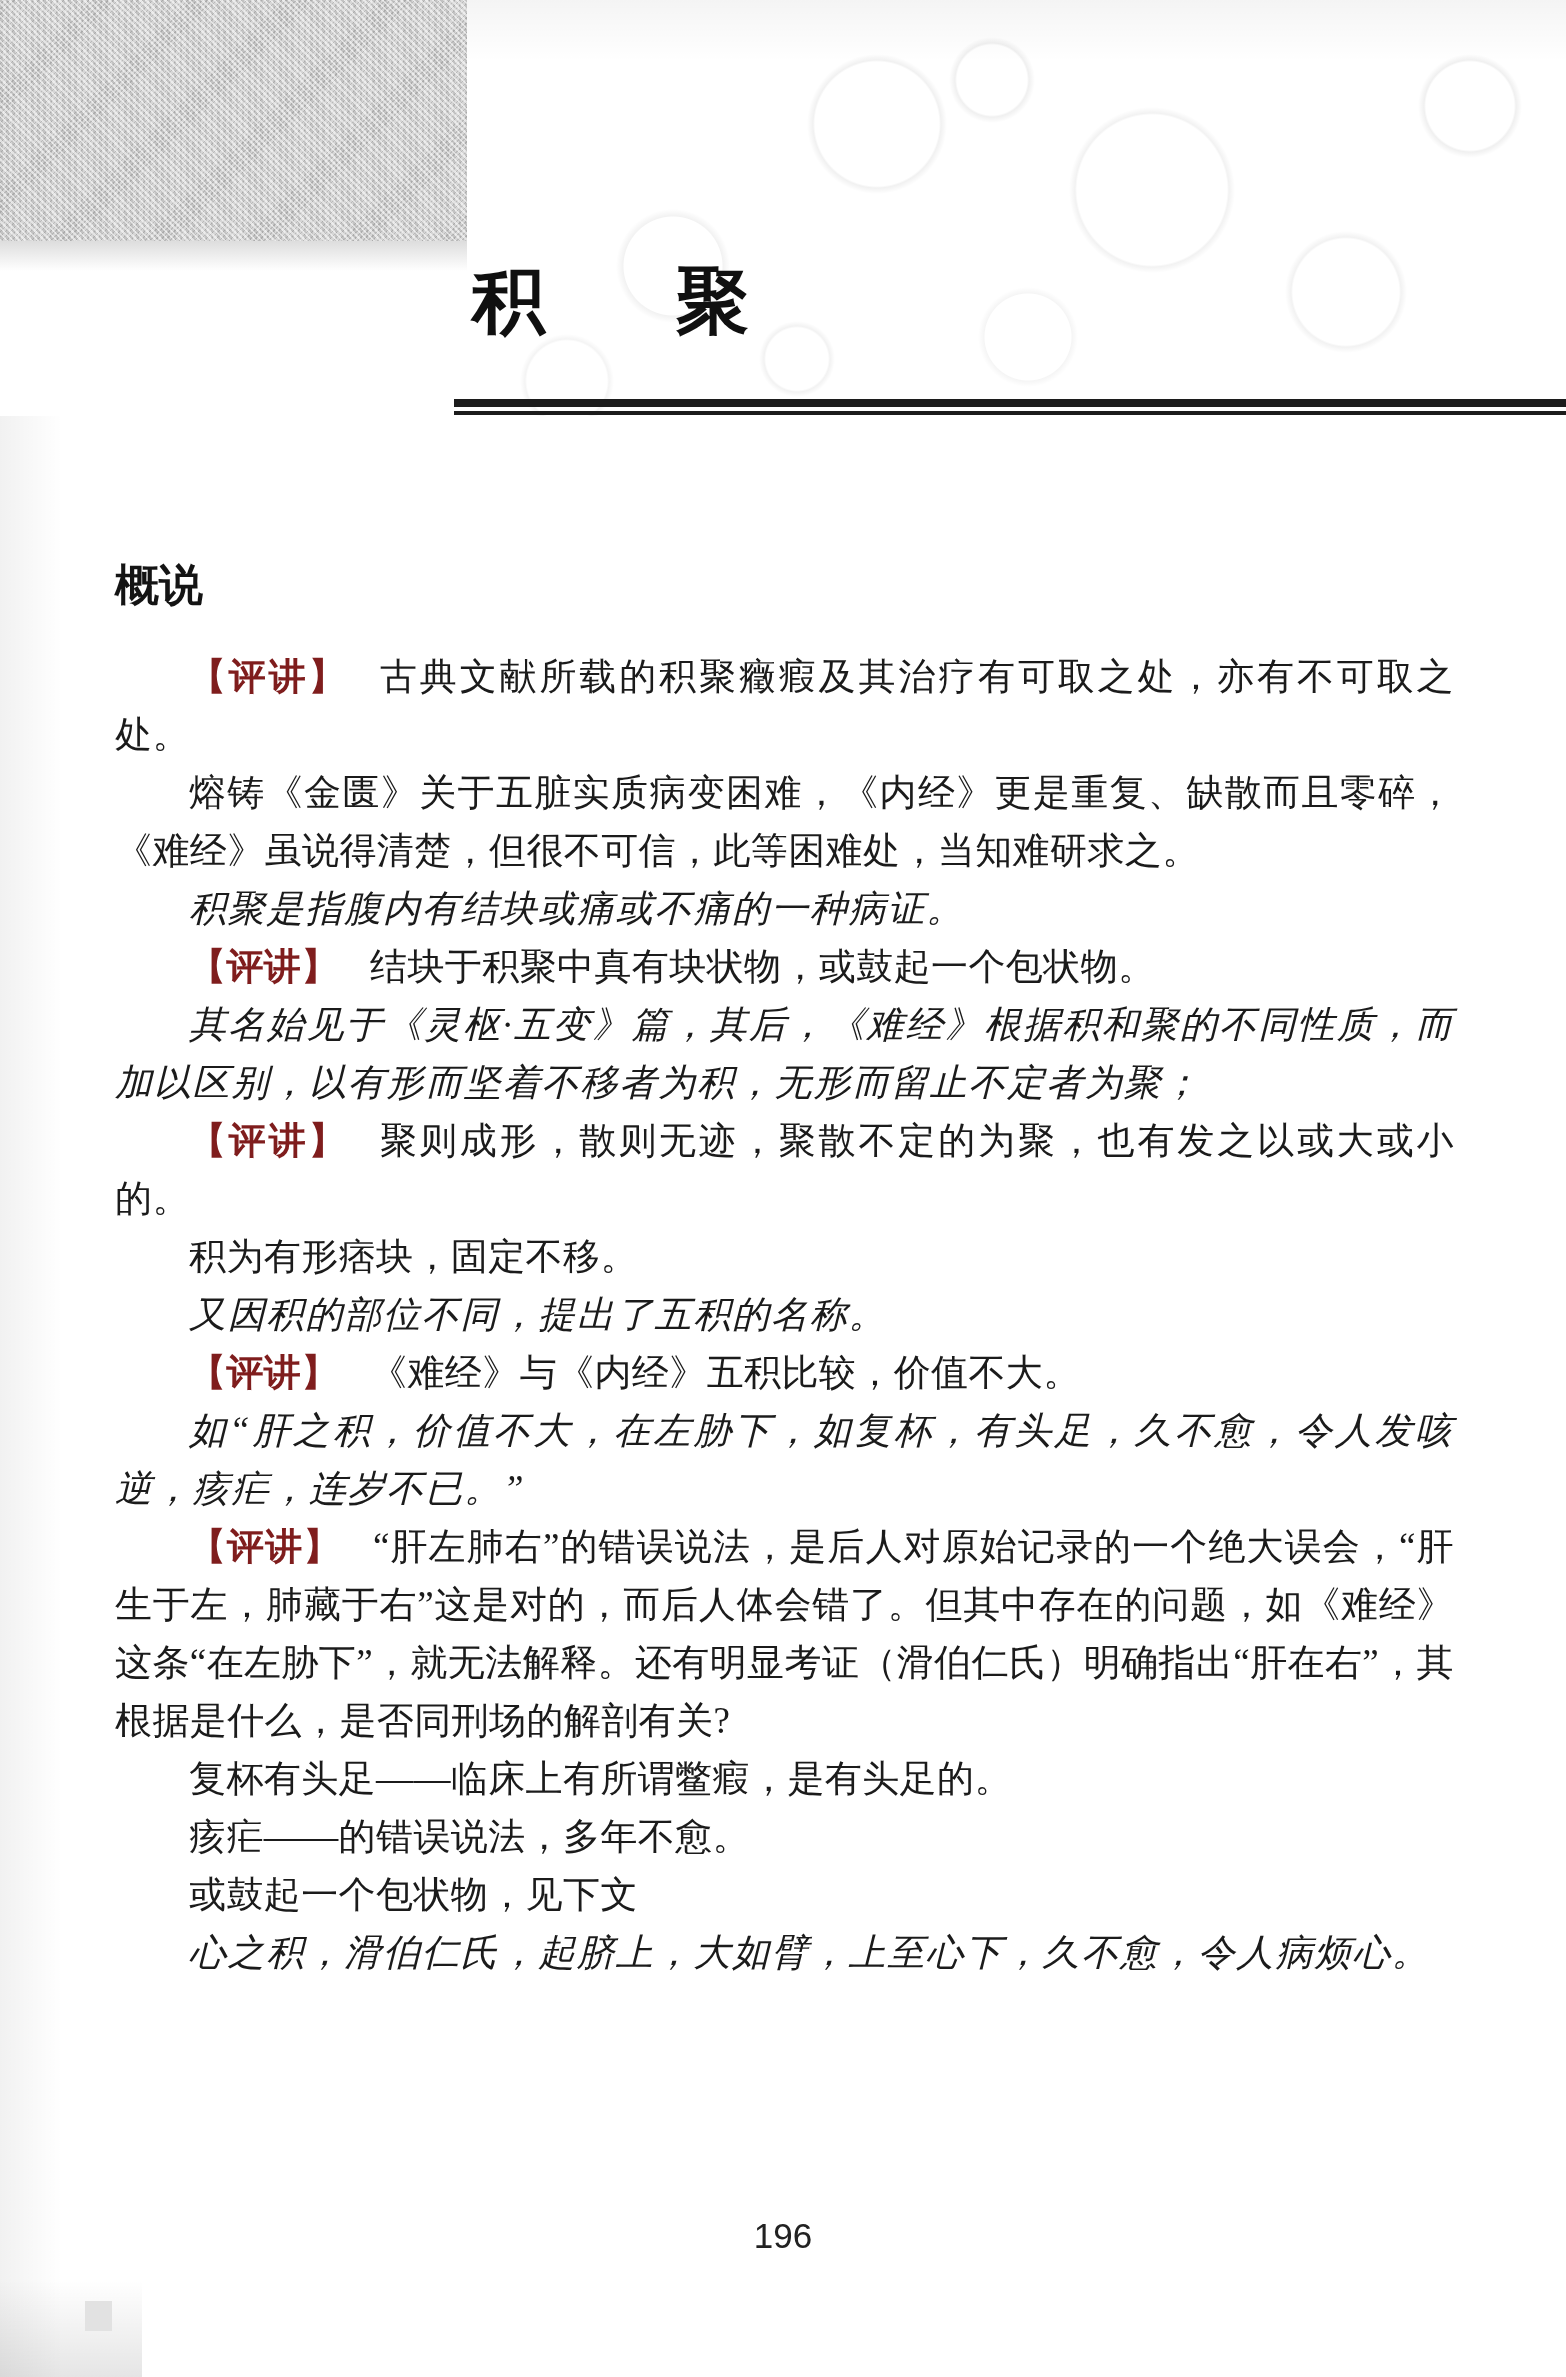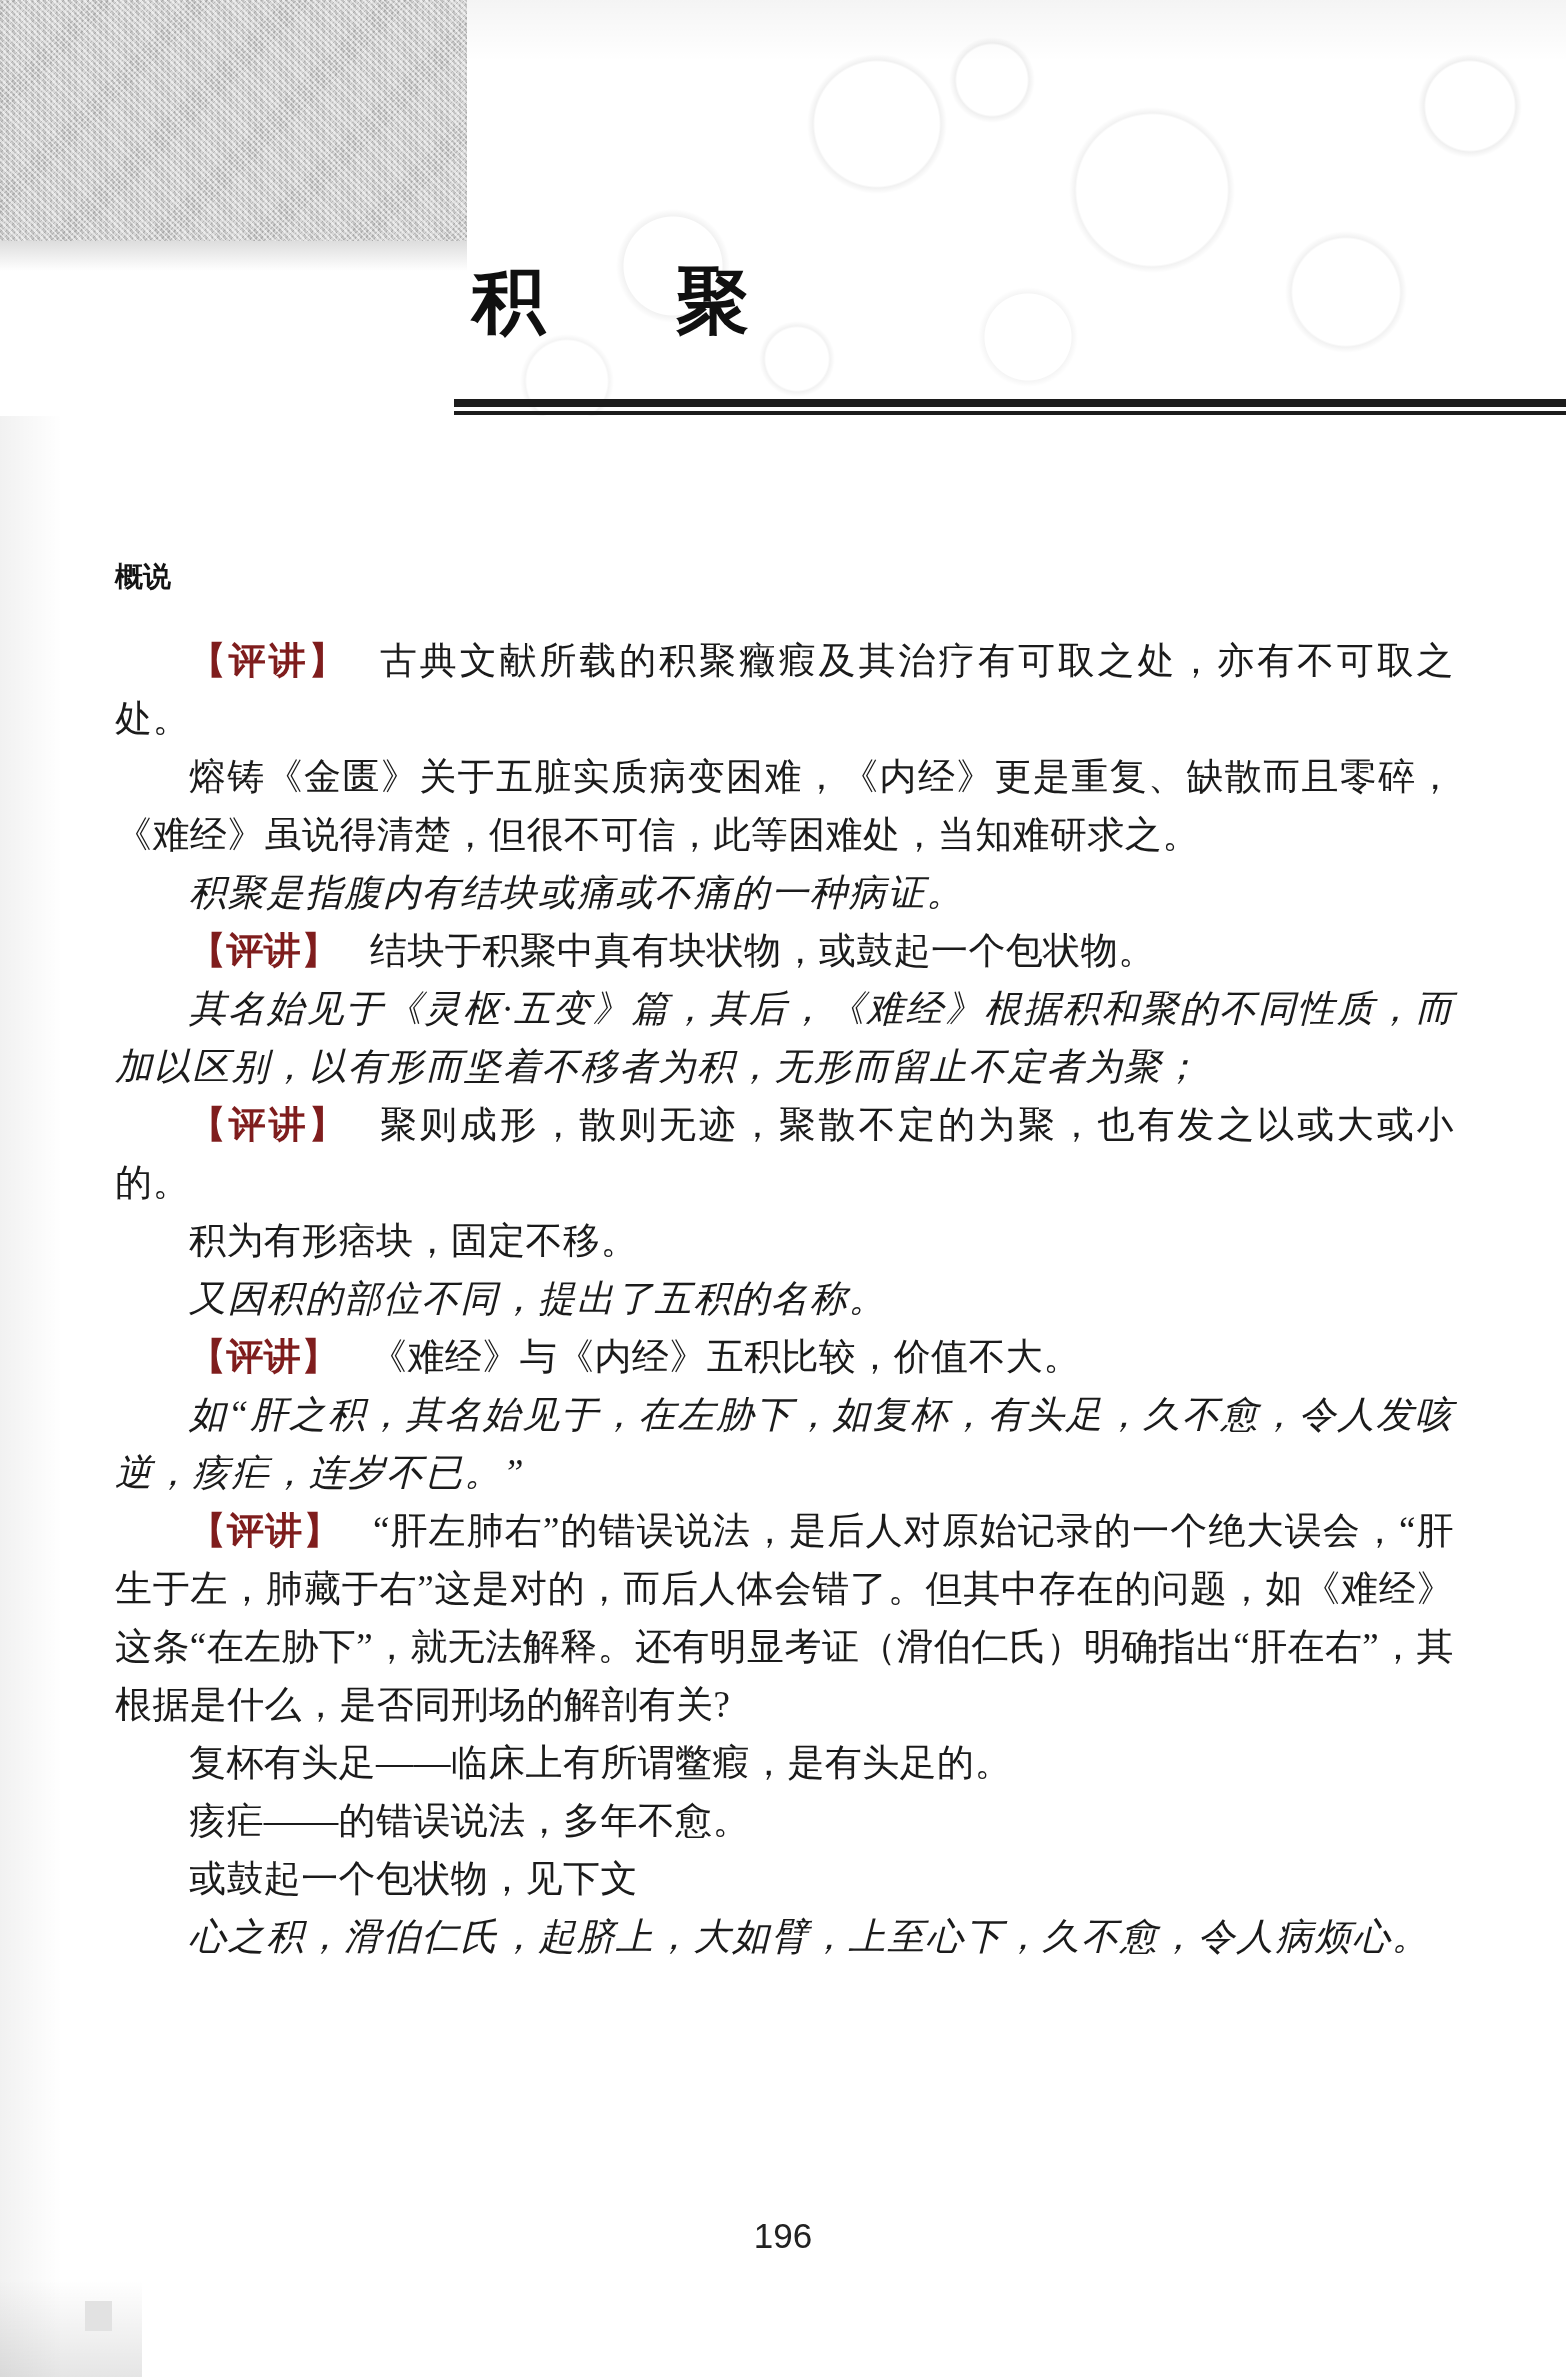--- a/index.html
+++ b/index.html
@@ -76,21 +76,21 @@
   
   .content {
     position: absolute;
     left: 115px; top: 531px;
     width: 1339px;
   }
   .section-heading {
     margin: 32px 0 41px 0;
     font-family: "Liberation Sans", "DejaVu Sans", sans-serif;
     font-weight: bold;
-    font-size: 28px;
+    font-size: 44px;
     line-height: 1;
     color: #141414;
   }
   .paragraphs p {
     margin: 0;
     font-size: 37px;
     line-height: 58px;
     letter-spacing: 0.4px;
     text-align: justify;
     text-indent: 2em;
@@ -160,21 +160,21 @@
     <div class="paragraphs">
         <p class="song"><span class="label">【评讲】</span>古典文献所载的积聚癥瘕及其治疗有可取之处，亦有不可取之处。</p>
         <p class="song">熔铸《金匮》关于五脏实质病变困难，《内经》更是重复、缺散而且零碎，《难经》虽说得清楚，但很不可信，此等困难处，当知难研求之。</p>
         <p class="kai">积聚是指腹内有结块或痛或不痛的一种病证。</p>
         <p class="song"><span class="label">【评讲】</span>结块于积聚中真有块状物，或鼓起一个包状物。</p>
         <p class="kai">其名始见于《灵枢·五变》篇，其后，《难经》根据积和聚的不同性质，而加以区别，以有形而坚着不移者为积，无形而留止不定者为聚；</p>
         <p class="song"><span class="label">【评讲】</span>聚则成形，散则无迹，聚散不定的为聚，也有发之以或大或小的。</p>
         <p class="song">积为有形痞块，固定不移。</p>
         <p class="kai">又因积的部位不同，提出了五积的名称。</p>
         <p class="song"><span class="label">【评讲】</span>《难经》与《内经》五积比较，价值不大。</p>
-        <p class="kai">如“肝之积，其名始见于，在左胁下，如复杯，有头足，久不愈，令人发咳逆，痎疟，连岁不已。”</p>
+        <p class="kai">如“肝之积，价值不大，在左胁下，如复杯，有头足，久不愈，令人发咳逆，痎疟，连岁不已。”</p>
         <p class="song"><span class="label">【评讲】</span>“肝左肺右”的错误说法，是后人对原始记录的一个绝大误会，“肝生于左，肺藏于右”这是对的，而后人体会错了。但其中存在的问题，如《难经》这条“在左胁下”，就无法解释。还有明显考证（滑伯仁氏）明确指出“肝在右”，其根据是什么，是否同刑场的解剖有关?</p>
         <p class="song">复杯有头足——临床上有所谓鳖瘕，是有头足的。</p>
         <p class="song">痎疟——的错误说法，多年不愈。</p>
         <p class="song">或鼓起一个包状物，见下文</p>
         <p class="kai">心之积，滑伯仁氏，起脐上，大如臂，上至心下，久不愈，令人病烦心。</p>
       </div>
   </div>
 
   <div class="page-number">196</div>
 

